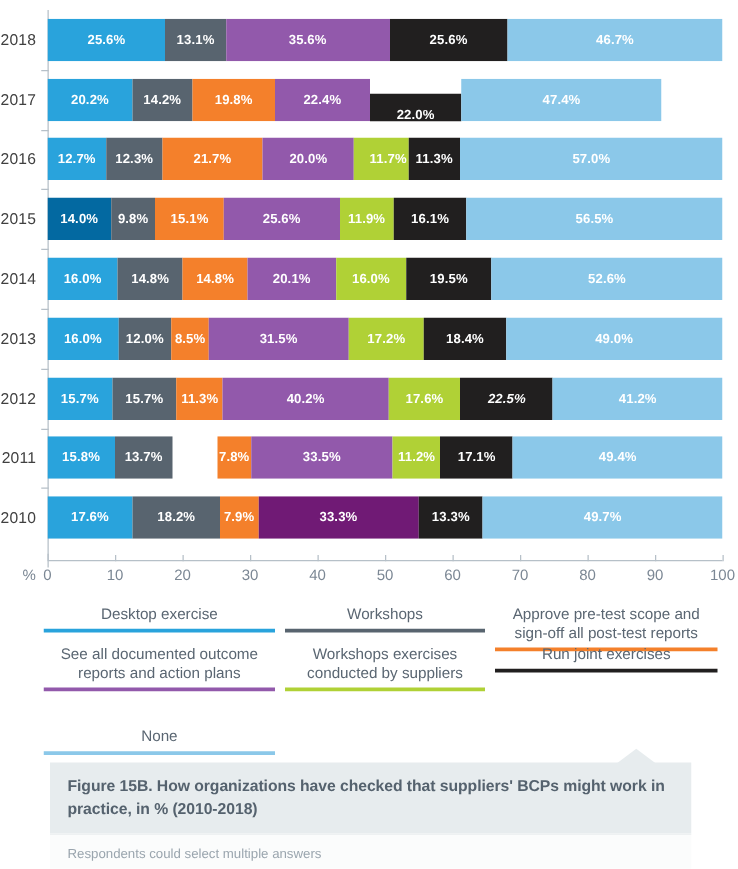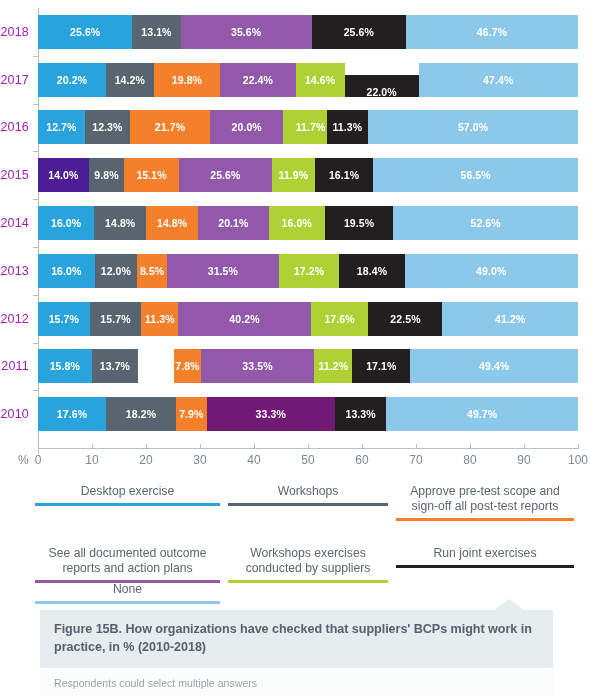--- a/index.html
+++ b/index.html
@@ -36,21 +36,21 @@
     height: 47.8px;
     display: flex;
     align-items: center;
   }
 
   .year-label {
     width: 38px;
     padding-right: 9px;
     text-align: right;
     font-size: 12.5px;
-    color: #a21caf;
+    color: #404040;
     font-family: "Liberation Sans", sans-serif;
     letter-spacing: .2px;
     flex: 0 0 38px;
   }
 
   .bar-track {
     position: relative;
     height: 34px;
     width: 540px;
     display: flex;
@@ -144,21 +144,21 @@
     margin-top: 4px;
     width: 100%;
   }
 
   
   .col1 { left: 35px;  width: 185px; }
   .col2 { left: 228px; width: 160px; }
   .col3 { left: 396px; width: 178px; }
 
   .lrow1 { top: 8px; }
-  .lrow2 { top: 70px; }
+  .lrow2 { top: 40px; }
   .lrow3 { top: 106px; }
 
   
   #caption-wrap {
     position: absolute;
     left: 40px;
     top: 610px;
     width: 513px;
   }
   #caption-arrow {
@@ -234,23 +234,20 @@
           </div>
           <div class="seg" title="Workshops" style="background: rgb(88, 100, 111); width: 8.84184%;">
             <span>14.2%</span>
           </div>
           <div class="seg" title="Approve pre-test scope and sign-off all post-test reports" style="background: rgb(244, 128, 43); width: 12.3288%;">
             <span>19.8%</span>
           </div>
           <div class="seg" title="See all documented outcome reports and action plans" style="background: rgb(146, 89, 171); width: 13.9477%; align-items: center;">
             <span>22.4%</span>
           </div>
-          <div class="seg" title="Observed exercises conducted by suppliers" style="background: rgb(176, 209, 54); width: 9.09091%;">
-            <span>14.6%</span>
-          </div>
           <div class="seg" title="Run joint exercises" style="background: rgb(33, 31, 31); width: 13.6986%; margin-top: 12px;">
             <span>22.0%</span>
           </div>
           <div class="seg" title="None" style="background: rgb(139, 200, 233); width: 29.5143%;">
             <span>47.4%</span>
           </div>
         </div>
       </div>
       <div class="bar-row">
         <div class="year-label">2016</div>
@@ -274,21 +271,21 @@
             <span>11.3%</span>
           </div>
           <div class="seg" title="None" style="background: rgb(139, 200, 233); width: 38.8548%;">
             <span>57.0%</span>
           </div>
         </div>
       </div>
       <div class="bar-row">
         <div class="year-label">2015</div>
         <div class="bar-track">
-          <div class="seg" title="Desktop exercise" style="background: #4c1d95; width: 9.39597%;">
+          <div class="seg" title="Desktop exercise" style="background: #0369a1; width: 9.39597%;">
             <span>14.0%</span>
           </div>
           <div class="seg" title="Workshops" style="background: rgb(88, 100, 111); width: 6.57718%;">
             <span>9.8%</span>
           </div>
           <div class="seg" title="Approve pre-test scope and sign-off all post-test reports" style="background: rgb(244, 128, 43); width: 10.1342%;">
             <span>15.1%</span>
           </div>
           <div class="seg" title="See all documented outcome reports and action plans" style="background: rgb(146, 89, 171); width: 17.1812%;">
             <span>25.6%</span>
@@ -367,21 +364,21 @@
           </div>
           <div class="seg" title="Approve pre-test scope and sign-off all post-test reports" style="background: rgb(244, 128, 43); width: 6.88185%;">
             <span>11.3%</span>
           </div>
           <div class="seg" title="See all documented outcome reports and action plans" style="background: rgb(146, 89, 171); width: 24.4823%;">
             <span>40.2%</span>
           </div>
           <div class="seg" title="Observed exercises conducted by suppliers" style="background: rgb(176, 209, 54); width: 10.7186%;">
             <span>17.6%</span>
           </div>
-          <div class="seg" title="Run joint exercises" style="background: rgb(33, 31, 31); width: 13.7028%;">
+          <div class="seg" title="Run joint exercises" style="background: rgb(33, 31, 31); width: 13.7028%; font-style: italic;">
             <span>22.5%</span>
           </div>
           <div class="seg" title="None" style="background: rgb(139, 200, 233); width: 25.0914%;">
             <span>41.2%</span>
           </div>
         </div>
       </div>
       <div class="bar-row">
         <div class="year-label">2011</div>
         <div class="bar-track">

